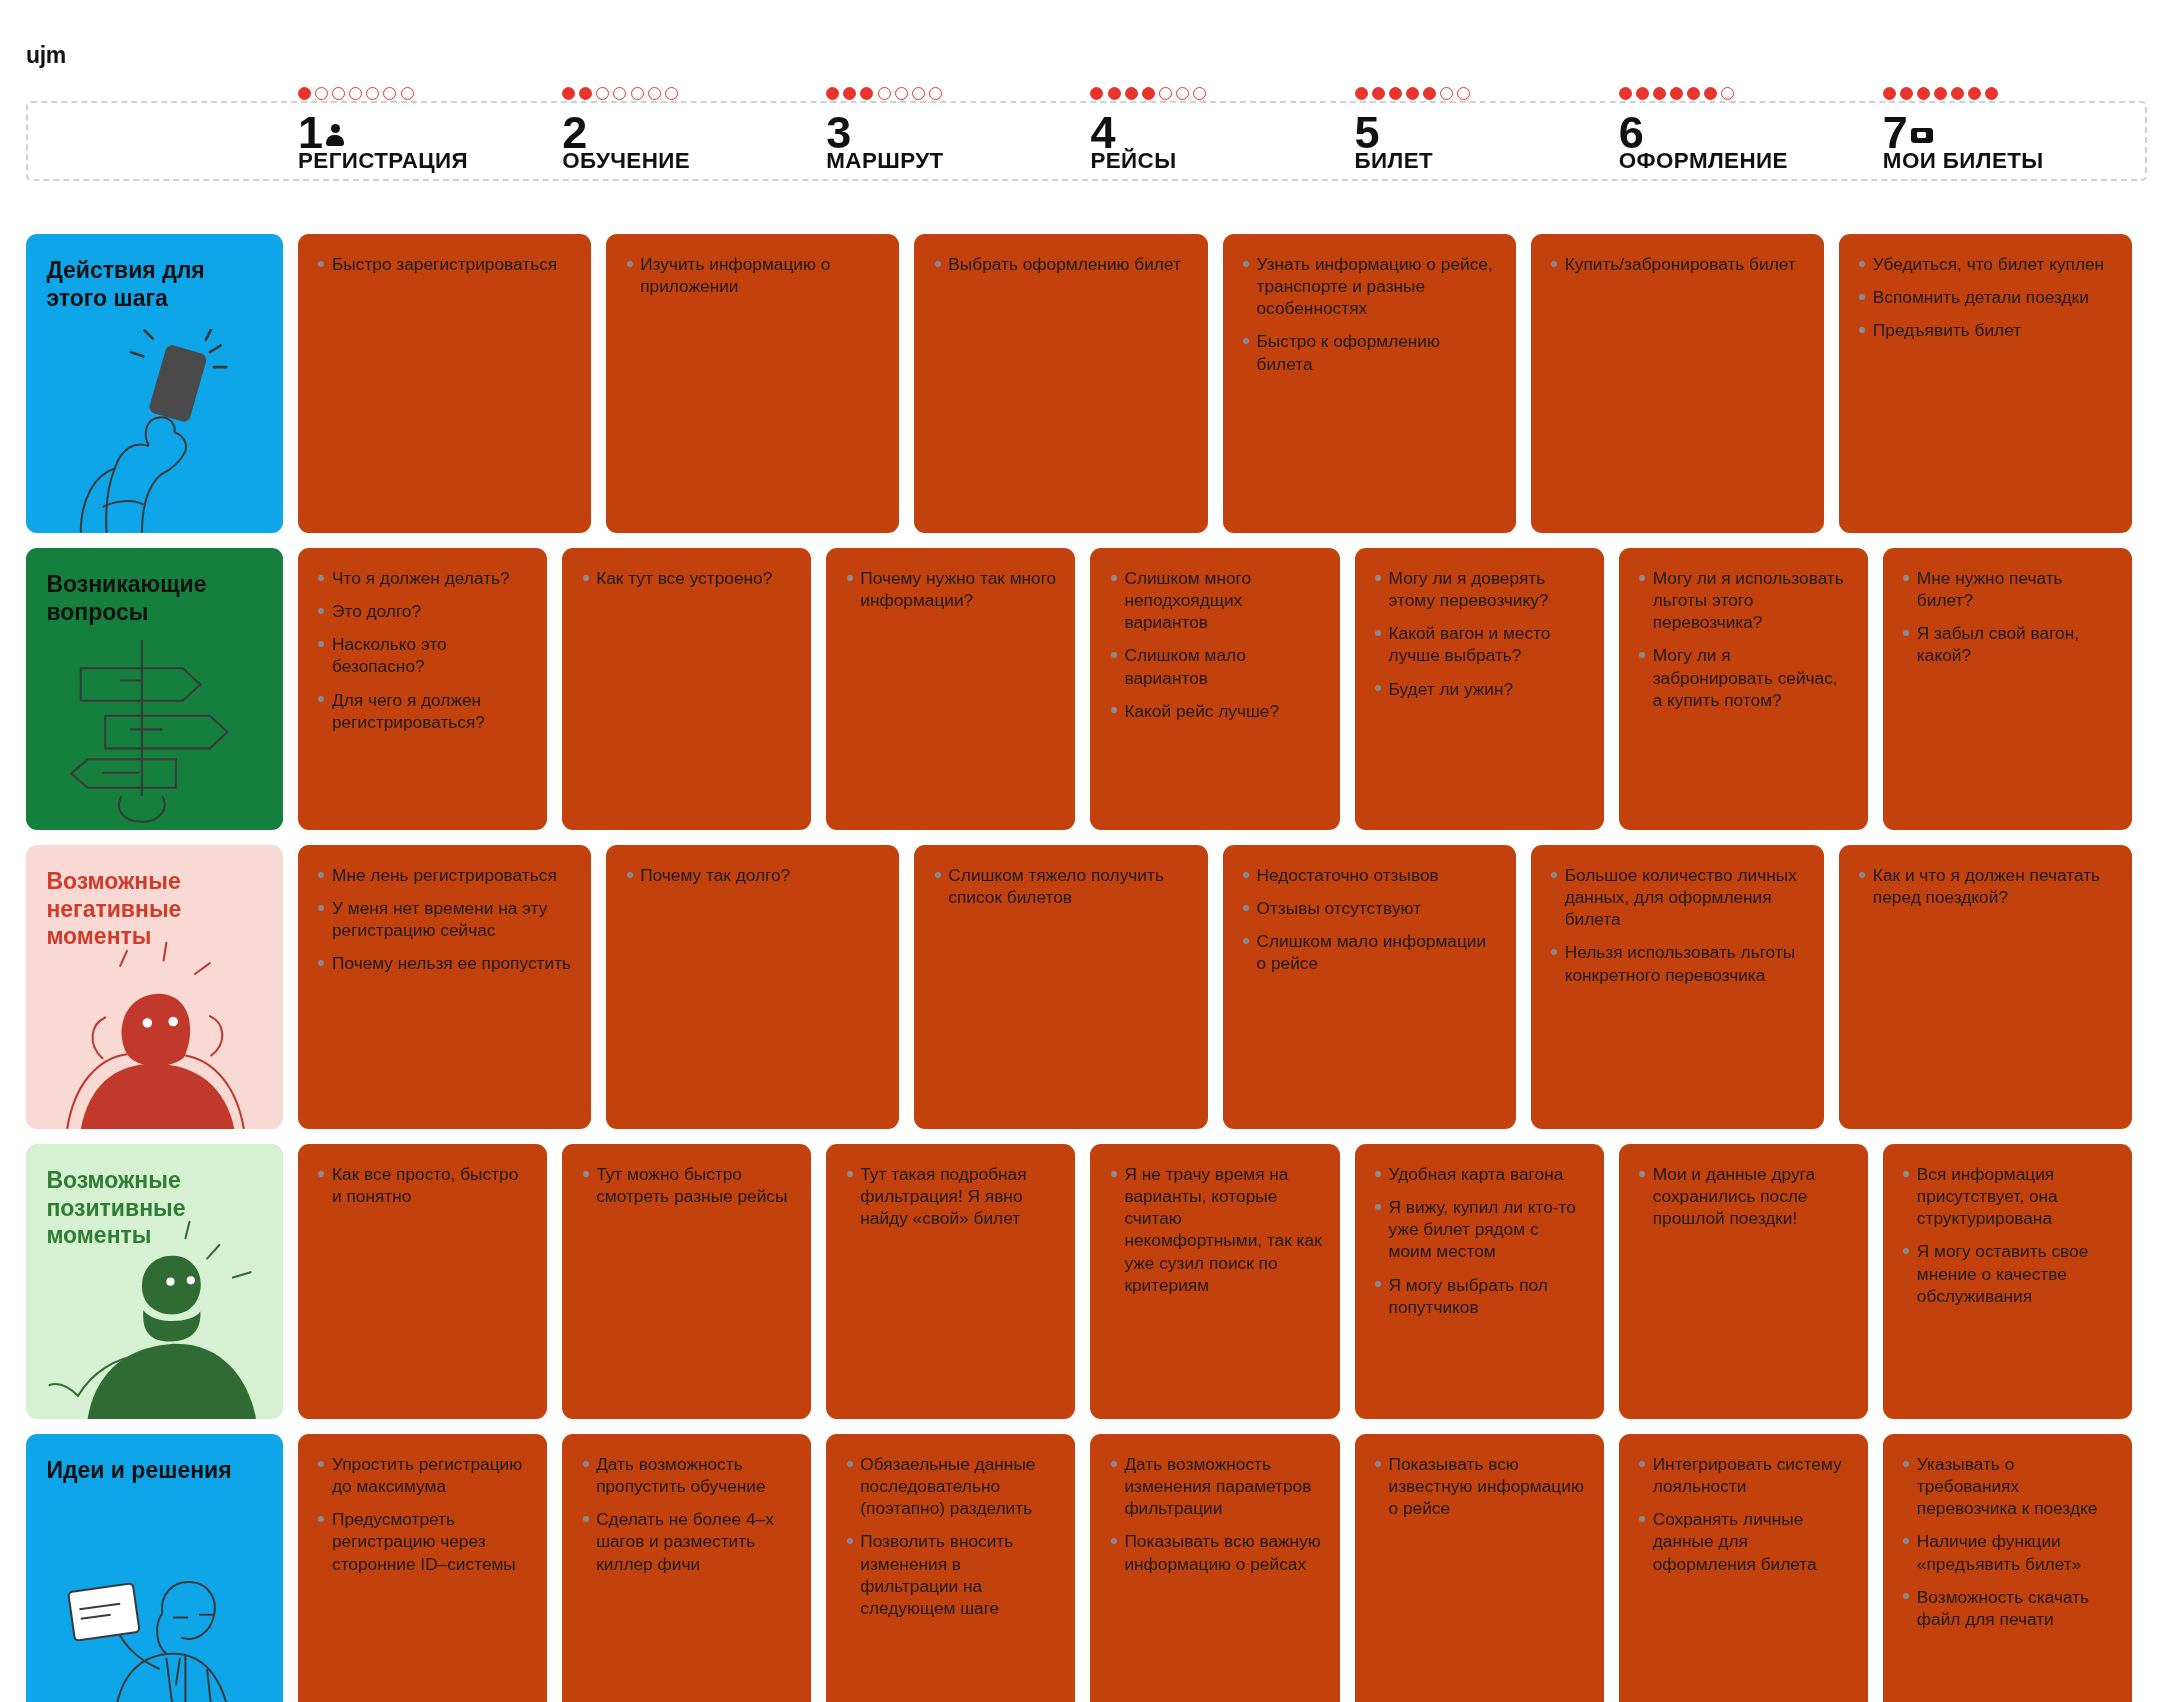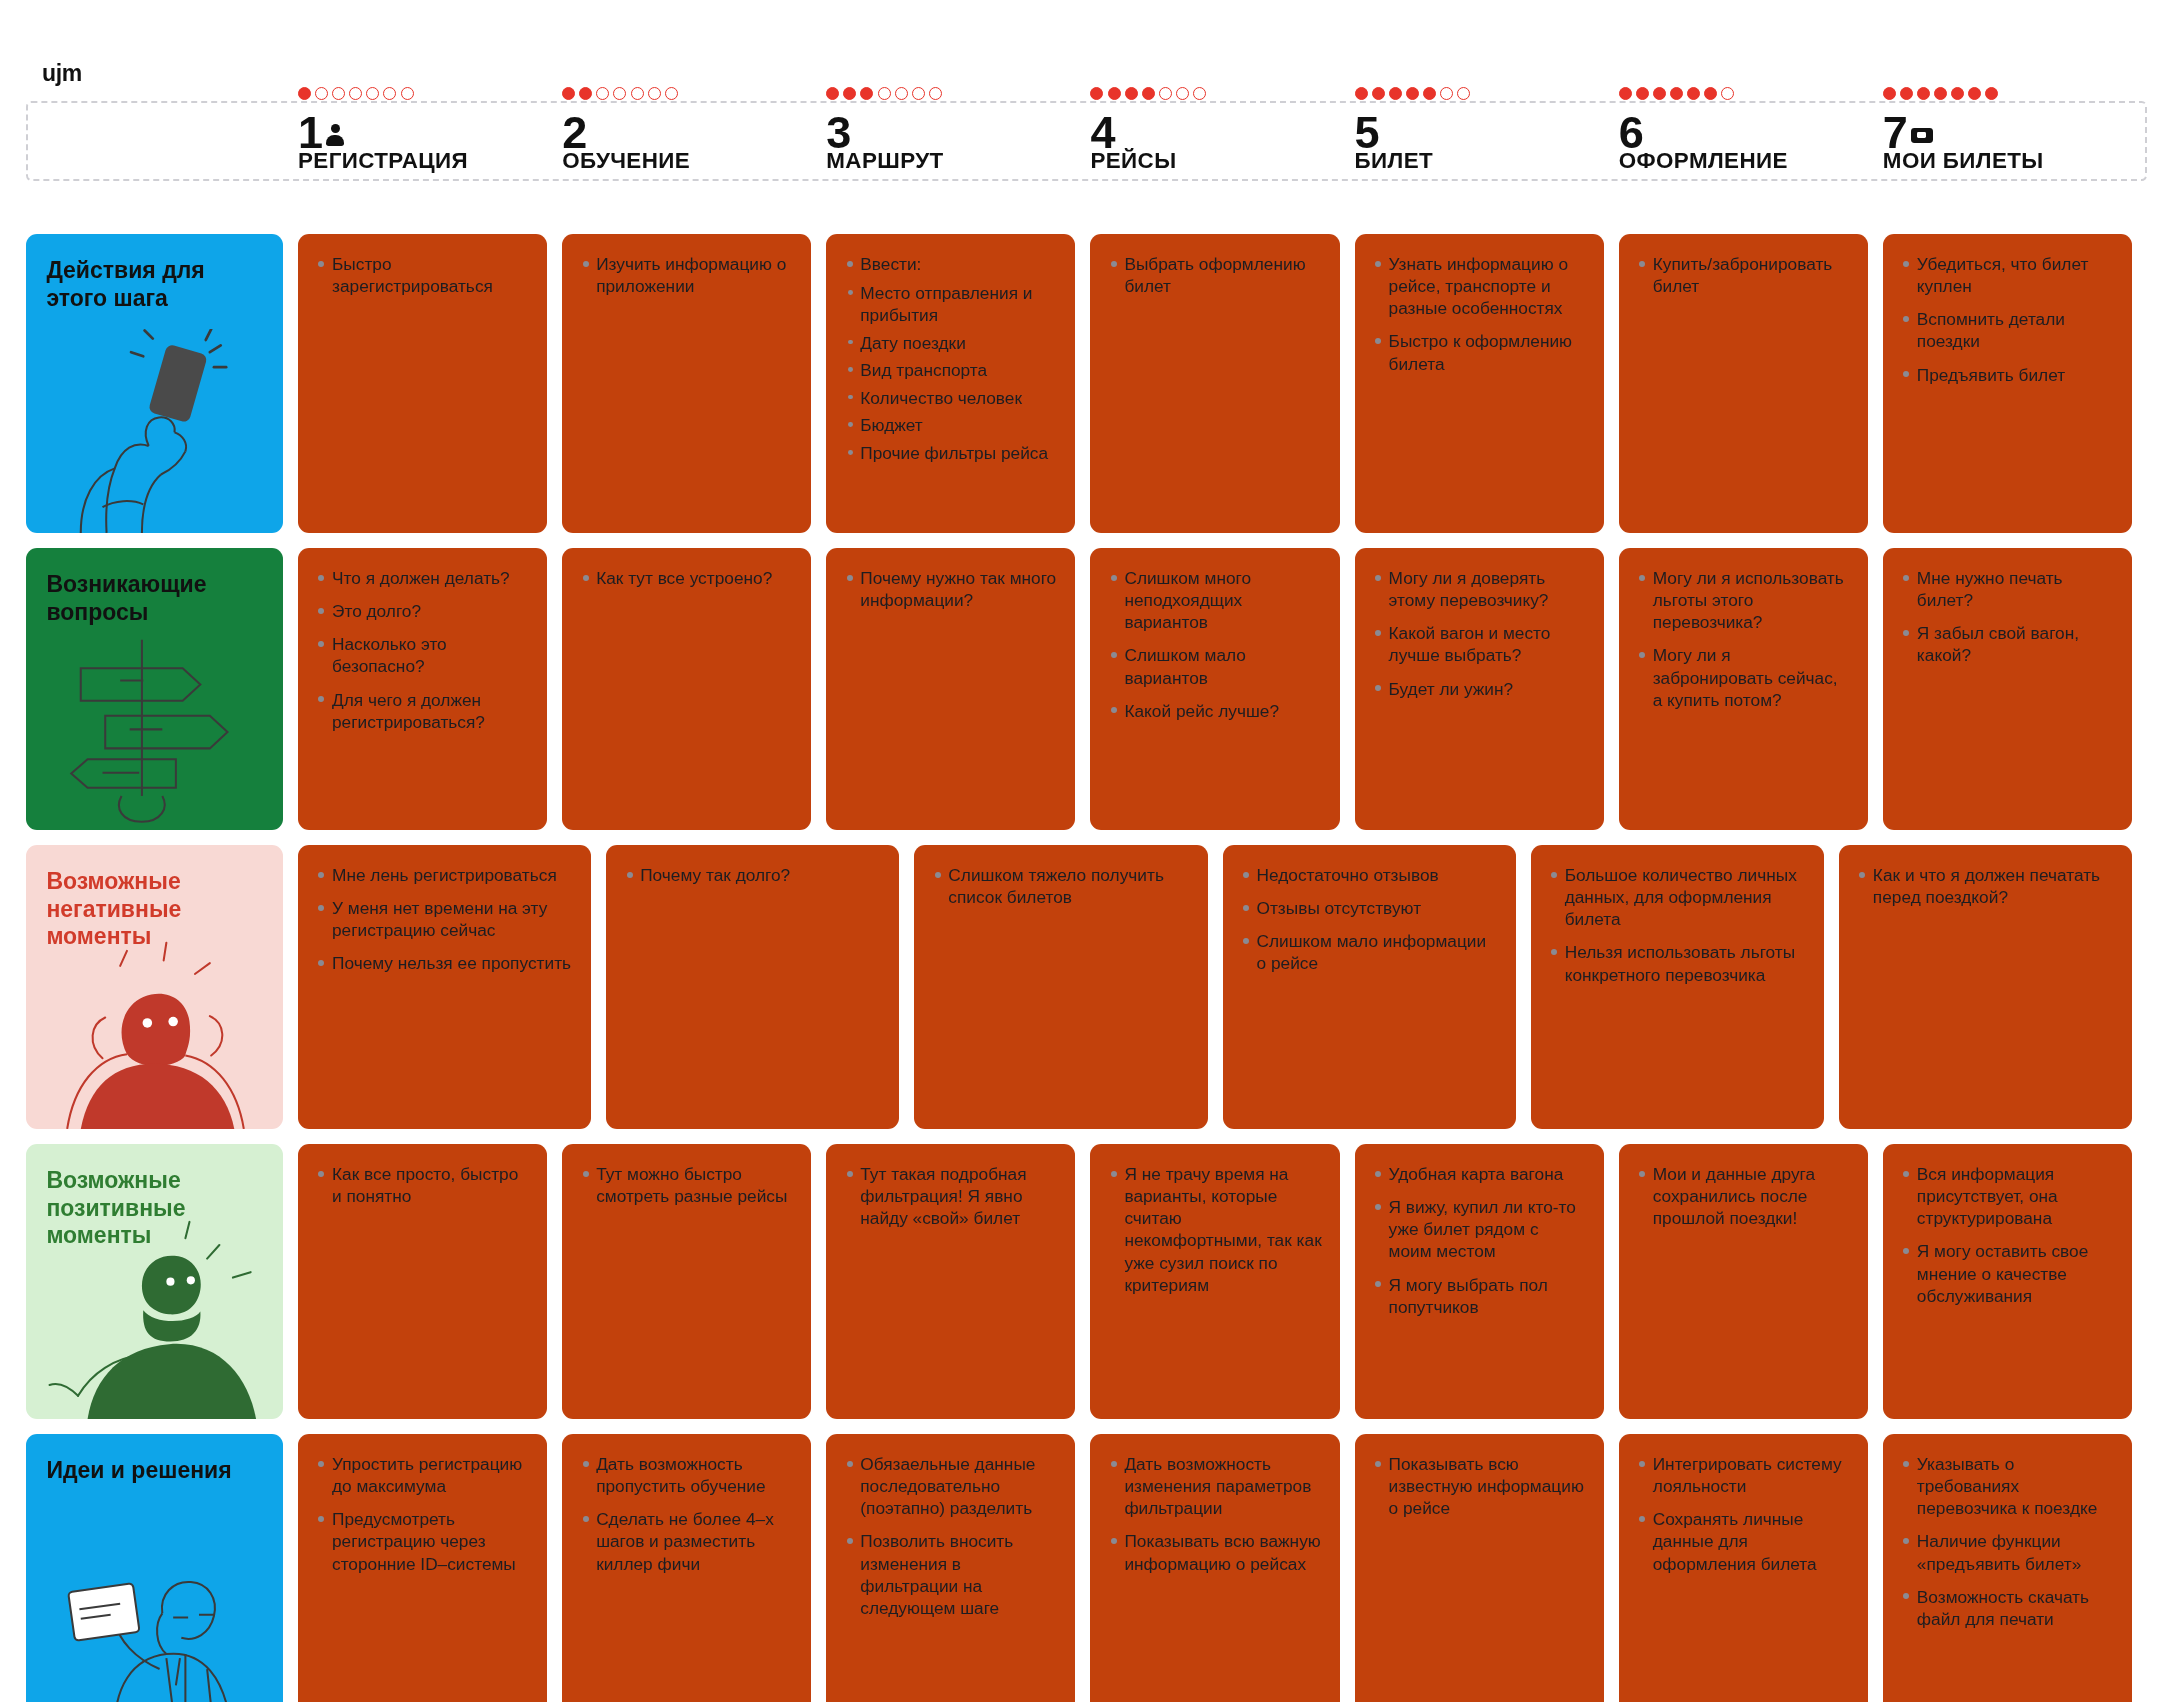--- a/index.html
+++ b/index.html
@@ -9,24 +9,23 @@
     font-family: "Liberation Sans", sans-serif;
   }
   #page {
     width: 2172px; height: 1703px;
     position: relative;
     background: #ffffff;
     padding: 0;
   }
   .logo {
     position: absolute;
-    left: 26px; top: 60px;
+    left: 26px; top: 42px;
     font-size: 23px; font-weight: 700; color: #111;
     letter-spacing: -0.3px;
-    margin-left: 16px;
   }
   
   .grid {
     position: absolute;
     left: 26px; top: 68px;
     width: 2121px;
   }
   .row {
     display: flex;
     width: 100%;
@@ -373,33 +372,20 @@
             <div class="col">
               <div class="cell">
                 <ul class="items">
                   <li class="">Изучить информацию о приложении</li>
                 </ul>
               </div>
             </div>
             <div class="col">
               <div class="cell">
                 <ul class="items">
-                  <li class=" head">Ввести:</li>
-                  <li class="sub">Место отправления  и прибытия</li>
-                  <li class="sub">Дату поездки</li>
-                  <li class="sub">Вид транспорта</li>
-                  <li class="sub">Количество человек</li>
-                  <li class="sub">Бюджет</li>
-                  <li class="sub">Прочие фильтры рейса</li>
-                </ul>
-              </div>
-            </div>
-            <div class="col">
-              <div class="cell">
-                <ul class="items">
                   <li class="">Выбрать оформлению билет</li>
                 </ul>
               </div>
             </div>
             <div class="col">
               <div class="cell">
                 <ul class="items">
                   <li class="">Узнать информацию о рейсе, транспорте и разные особенностях</li>
                   <li class="">Быстро к оформлению билета</li>
                 </ul>

